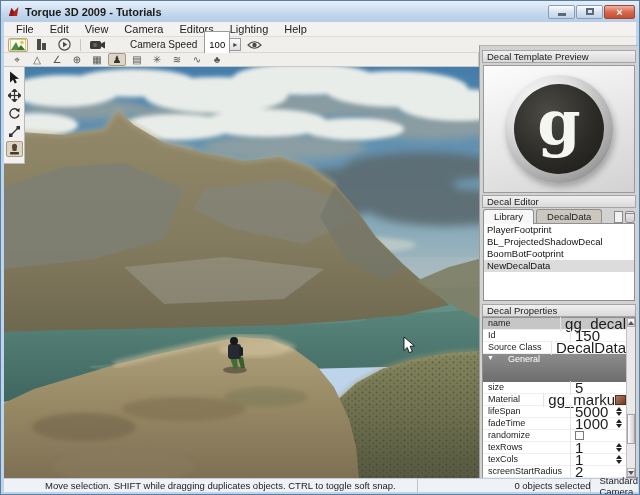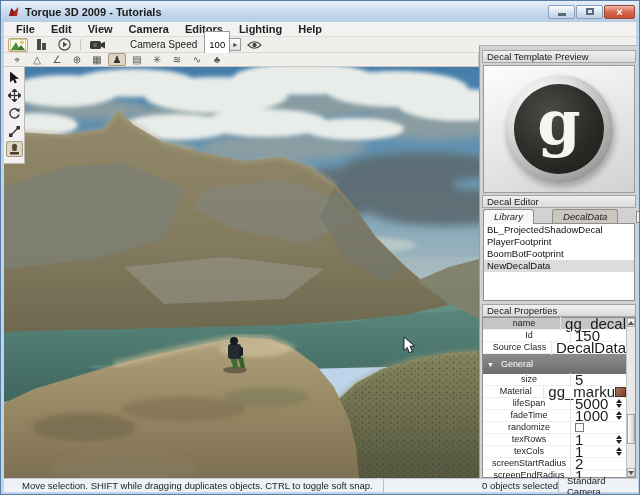--- a/index.html
+++ b/index.html
@@ -20,21 +20,21 @@
     background: linear-gradient(#fdfdfd, #d8e3f0 50%, #c2d3e6);
     display: flex; align-items: center; justify-content: center; font-size: 9px; color: #333; }
   .winbtn .minbar { width: 8px; height: 3px; background: #5a6a7a; margin-top: 5px; }
   .winbtn .maxbox { width: 8px; height: 7px; border: 2px solid #5a6a7a; }
   .winbtn.close { width: 31px; background: linear-gradient(#f0b4a4, #d8674c 50%, #c54f35);
     border-color: #9a4a38; color: #fff; font-size: 11px; font-weight: bold; }
   
   .menubar { position: absolute; left: 3px; right: 3px; top: 21px; height: 15px;
     background: #f3f2f0; border-bottom: 1px solid #dcdcda;
     display: flex; align-items: center; padding-left: 4px; }
-  .menu-item { font-size: 11px; color: #222; padding: 0 8px; line-height: 15px; font-weight: bold; }
+  .menu-item { font-size: 11px; color: #222; padding: 0 8px; line-height: 15px; }
   
   .toolbar1 { position: absolute; left: 3px; right: 3px; top: 36px; height: 16px;
     background: #f0efec; border-bottom: 1px solid #d8d7d4;
     display: flex; align-items: center; padding-left: 4px; gap: 3px; }
   .tb1-btn { width: 20px; height: 14px; display: flex; align-items: center; justify-content: center; }
   .tb1-btn.active { border: 1px solid #c9a36a; background: #fbf3e2; border-radius: 2px; }
   .tbsep { width: 1px; height: 12px; background: #c8c8c6; margin: 0 3px; }
   .cam-speed-label { font-size: 10px; color: #222; margin: 0 4px 0 20px; }
   .speed-box { display: flex; align-items: center; }
   .speed-input { width: 26px; height: 28px; border: 1px solid #9a9a9a; font-size: 9.5px;
@@ -74,21 +74,21 @@
     display: flex; align-items: center; justify-content: center; }
   .gdark { width: 90px; height: 90px; border-radius: 50%;
     background: radial-gradient(circle at 38% 32%, #4c4b46, #2c2b27 55%, #191916);
     display: flex; align-items: center; justify-content: center; }
   .gletter { font-family: "DejaVu Serif", serif; font-weight: bold; font-size: 62px;
     color: #f5f5f2; line-height: 1; transform: translateY(-6px); }
   
   .tabs { position: absolute; left: 3px; top: 163px; right: 3px; height: 15px; display: flex;
     align-items: flex-end; }
   .tab { font-size: 9.5px; padding: 1px 10px 1px 10px; border: 1px solid #8f8f8f; border-bottom: none;
-    border-radius: 3px 3px 0 0; background: #cbc7bf; color: #222; margin-right: 18px; line-height: 12px; font-style: italic; }
+    border-radius: 3px 3px 0 0; background: #cbc7bf; color: #222; margin-right: 2px; line-height: 12px; }
   .tab.active { background: #f7f7f7; position: relative; z-index: 2; }
   .tab-icons { margin-left: auto; display: flex; gap: 2px; align-items: center; padding-bottom: 1px; }
   .icon-newpage { width: 9px; height: 12px; border: 1px solid #8a8a8a; background: #f2f2f2; }
   .icon-trash { width: 10px; height: 12px; border: 1px solid #8a8a8a; border-radius: 2px 2px 3px 3px;
     background: linear-gradient(#ececec, #cfcfcf); position: relative; }
   .icon-trash::before { content:""; position: absolute; left: -1px; right: -1px; top: 1px; height: 1px; background: #8a8a8a; }
   .listbox { position: absolute; left: 3px; top: 177px; right: 3px; height: 78px;
     border: 1px solid #8f8f8f; background: #fff; overflow: hidden; }
   .listitem { font-size: 9.5px; color: #111; line-height: 12px; padding: 0 3px; white-space: nowrap; }
   .listitem.selected { background: #dcdcdc; }
@@ -101,38 +101,38 @@
     border: 1px solid #b0b0b0; display: flex; align-items: center; justify-content: center; }
   .pg-btn.up { top: 0; } .pg-btn.dn { bottom: 0; }
   .arr-up { width: 0; height: 0; border-left: 3px solid transparent; border-right: 3px solid transparent; border-bottom: 4px solid #555; }
   .arr-dn { width: 0; height: 0; border-left: 3px solid transparent; border-right: 3px solid transparent; border-top: 4px solid #555; }
   .pg-thumb { position: absolute; left: 0; right: 0; top: 96px; height: 30px;
     background: linear-gradient(90deg,#fdfdfd,#cfcfcf); border: 1px solid #a5a5a5; }
   .pg-rows { position: absolute; left: 0; top: 0; right: 9px; bottom: 0; }
   .prow { display: flex; align-items: center; height: 12px; border-bottom: 1px solid #efefef; }
   .prow.selected { background: #c6c6c6; }
   .plabel { width: 88px; padding-left: 5px; font-size: 9px; color: #1c1c1c;
-    border-right: 1px solid #e4e4e4; line-height: 12px; height: 14px; white-space: nowrap; text-align: center; }
+    border-right: 1px solid #e4e4e4; line-height: 12px; height: 14px; white-space: nowrap; }
   .pvalue { flex: 1; padding-left: 4px; font-size: 15px; color: #1c1c1c; white-space: nowrap;
     display: flex; align-items: center; text-align: center; }
   .pctrl { width: 15px; display: flex; align-items: center; justify-content: center; }
-  .gen-bar { height: 20px; background: linear-gradient(#8c8c8c, #6d6d6d); color: #fff;
-    font-size: 9px; display: flex; align-items: center; padding-left: 4px; gap: 7px; }
+  .gen-bar { height: 28px; background: linear-gradient(#8c8c8c, #6d6d6d); color: #fff;
+    font-size: 9px; display: flex; padding-left: 4px; gap: 14px; }
   .spinner { display: flex; flex-direction: column; gap: 1px; align-items: center; }
   .spinner i { display: block; width: 0; height: 0; border-left: 3px solid transparent; border-right: 3px solid transparent; }
   .spinner .su { border-bottom: 4px solid #222; }
   .spinner .sd { border-top: 4px solid #222; }
   .chk { width: 9px; height: 9px; border: 1px solid #7a7a7a; background: #fbfbfb; }
   .maticon { width: 11px; height: 10px; border: 1px solid #4a3226;
     background: linear-gradient(135deg, #b5755a, #6e3e2a); }
   
   .statusbar { position: absolute; left: 3px; top: 477px; width: 634px; height: 14px;
     background: #eef2f7; border-top: 1px solid #c2cbd6; display: flex; align-items: center;
     font-size: 9.5px; color: #222; }
-  .st-msg { width: 379px; padding-left: 18px; white-space: nowrap; overflow: hidden; }
+  .st-msg { width: 379px; padding-left: 5px; white-space: nowrap; overflow: hidden; margin-left: 36px; }
   .st-div { width: 1px; height: 14px; background: #b9c2cd; }
   .st-obj { width: 174px; text-align: right; }
   .st-cam { flex: 1; padding-left: 8px; }
 </style>
 </head>
 <body>
 
 <div class="window">
 
   <div class="titlebar">
@@ -402,22 +402,22 @@
     <div class="tabs">
       <span class="tab active">Library</span>
       <span class="tab">DecalData</span>
       <span class="tab-icons">
         <span class="icon-newpage"></span>
         <span class="icon-trash"></span>
       </span>
     </div>
 
     <div class="listbox">
+      <div class="listitem">PlayerFootprint</div>
       <div class="listitem">BL_ProjectedShadowDecal</div>
-      <div class="listitem">PlayerFootprint</div>
       <div class="listitem">BoomBotFootprint</div>
       <div class="listitem selected">NewDecalData</div>
     </div>
 
     <div class="phdr" style="top:258px">Decal Properties</div>
 
     <div class="propgrid">
       <div class="pg-rows">
         <div class="prow selected">
           <span class="plabel">name</span>

